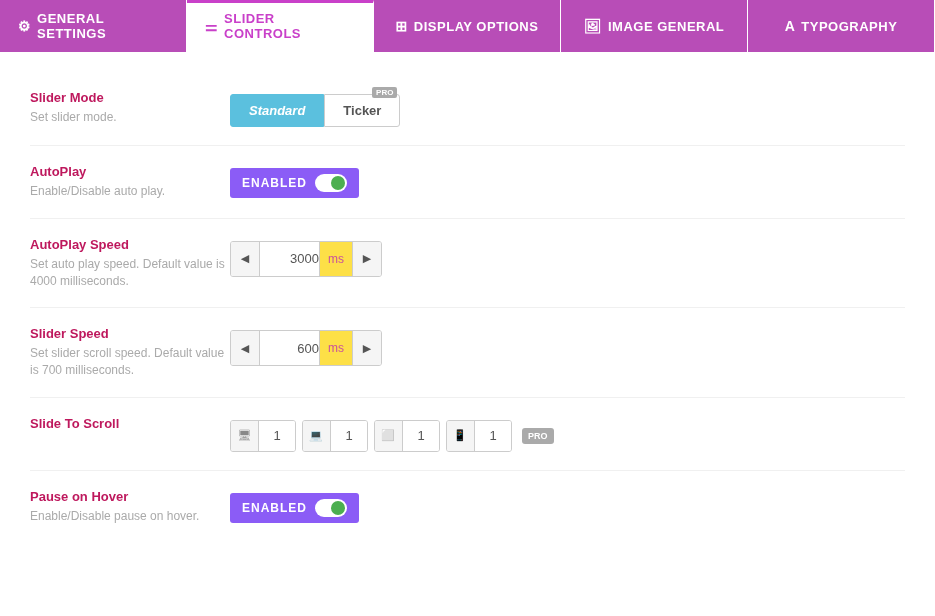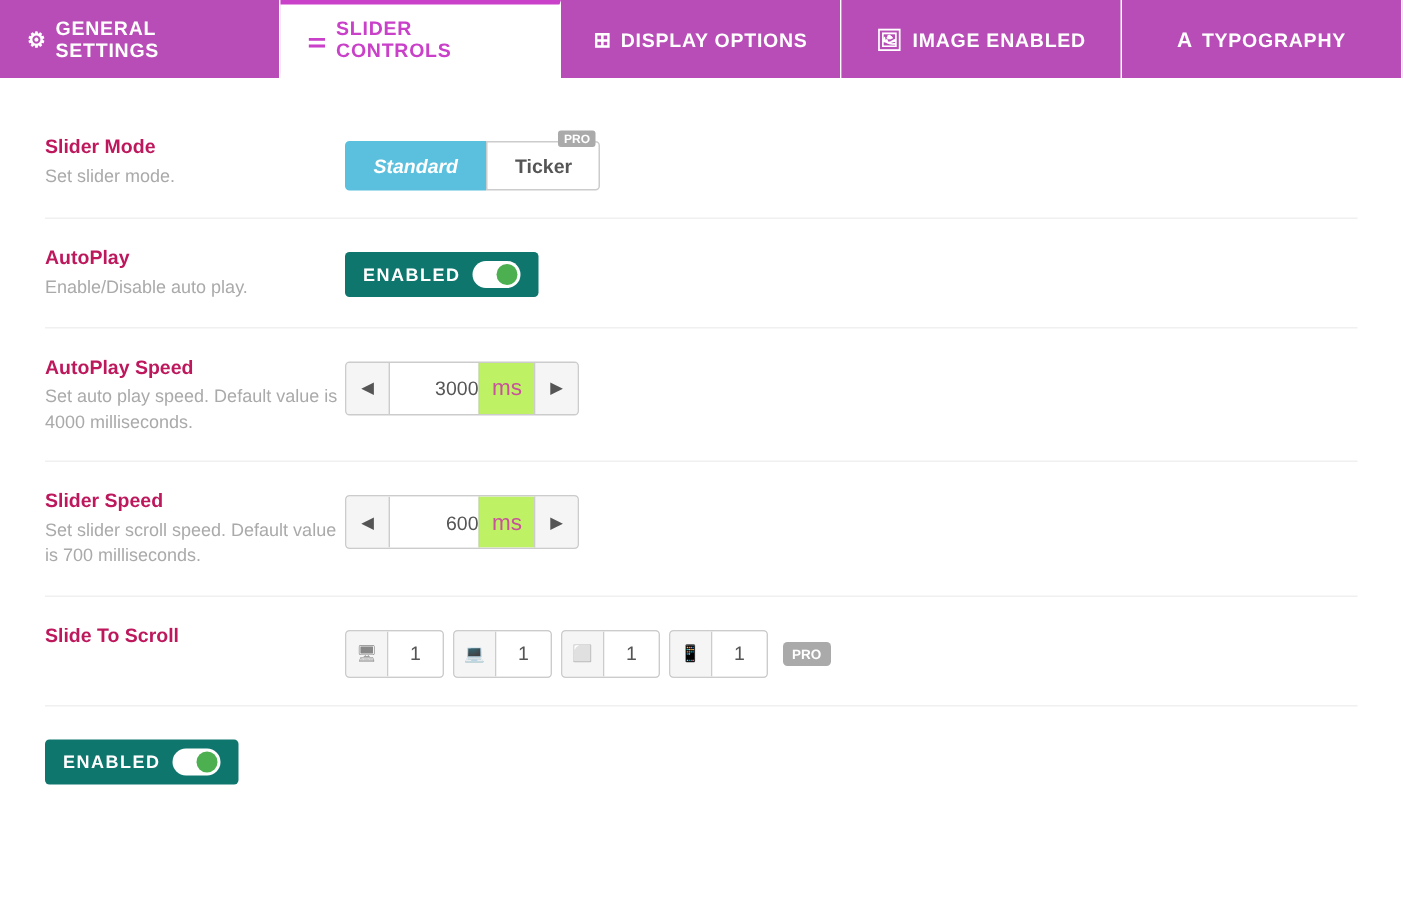--- a/index.html
+++ b/index.html
@@ -100,21 +100,21 @@
       padding: 1px 4px;
       border-radius: 2px;
       font-weight: bold;
     }
 
     
     .toggle-enabled {
       display: flex;
       align-items: center;
       gap: 8px;
-      background: #0f766e;
+      background: #8b5cf6;
       color: #fff;
       padding: 6px 12px 6px 12px;
       border-radius: 3px;
       font-size: 12px;
       font-weight: bold;
       letter-spacing: 1px;
       cursor: pointer;
     }
     .toggle-switch {
       width: 32px;
@@ -160,23 +160,23 @@
       border: none;
       border-left: 1px solid #ccc;
       border-right: none;
       text-align: right;
       font-size: 13px;
       color: #555;
       outline: none;
     }
     .spinner-unit {
       padding: 0 8px;
-      font-size: 15px;
+      font-size: 12px;
       color: #c9529c;
-      background: #bef264;
+      background: #fde047;
       height: 34px;
       display: flex;
       align-items: center;
       border-left: 1px solid #ccc;
       border-right: 1px solid #ccc;
     }
     .spinner-btn-right {
       border-left: none;
     }
 
@@ -235,21 +235,21 @@
   <div class="tab-item tab-slider">
     <span class="tab-icon">⚌</span>
     <span>SLIDER CONTROLS</span>
   </div>
   <div class="tab-item tab-default">
     <span class="tab-icon">⊞</span>
     <span>DISPLAY OPTIONS</span>
   </div>
   <div class="tab-item tab-default">
     <span class="tab-icon">🖼</span>
-    <span>IMAGE ENABLED</span>
+    <span>IMAGE GENERAL</span>
   </div>
   <div class="tab-item tab-default">
     <span class="tab-icon">A</span>
     <span>TYPOGRAPHY</span>
   </div>
 </nav>
 
 <div class="content">
 
   <div class="setting-row">
@@ -336,20 +336,24 @@
         <div class="scroll-item">
           <div class="scroll-icon">📱</div>
           <input class="scroll-input" type="text" value="1" style="">
         </div>
         <span class="pro-label">PRO</span>
       </div>
     </div>
   </div>
 
   <div class="setting-row">
+    <div class="setting-label-col">
+      <div class="setting-label">Pause on Hover</div>
+      <div class="setting-desc">Enable/Disable pause on hover.</div>
+    </div>
     <div class="setting-control">
       <div class="toggle-enabled">
         <span>ENABLED</span>
         <div class="toggle-switch"></div>
       </div>
     </div>
   </div>
 
 </div>
 

